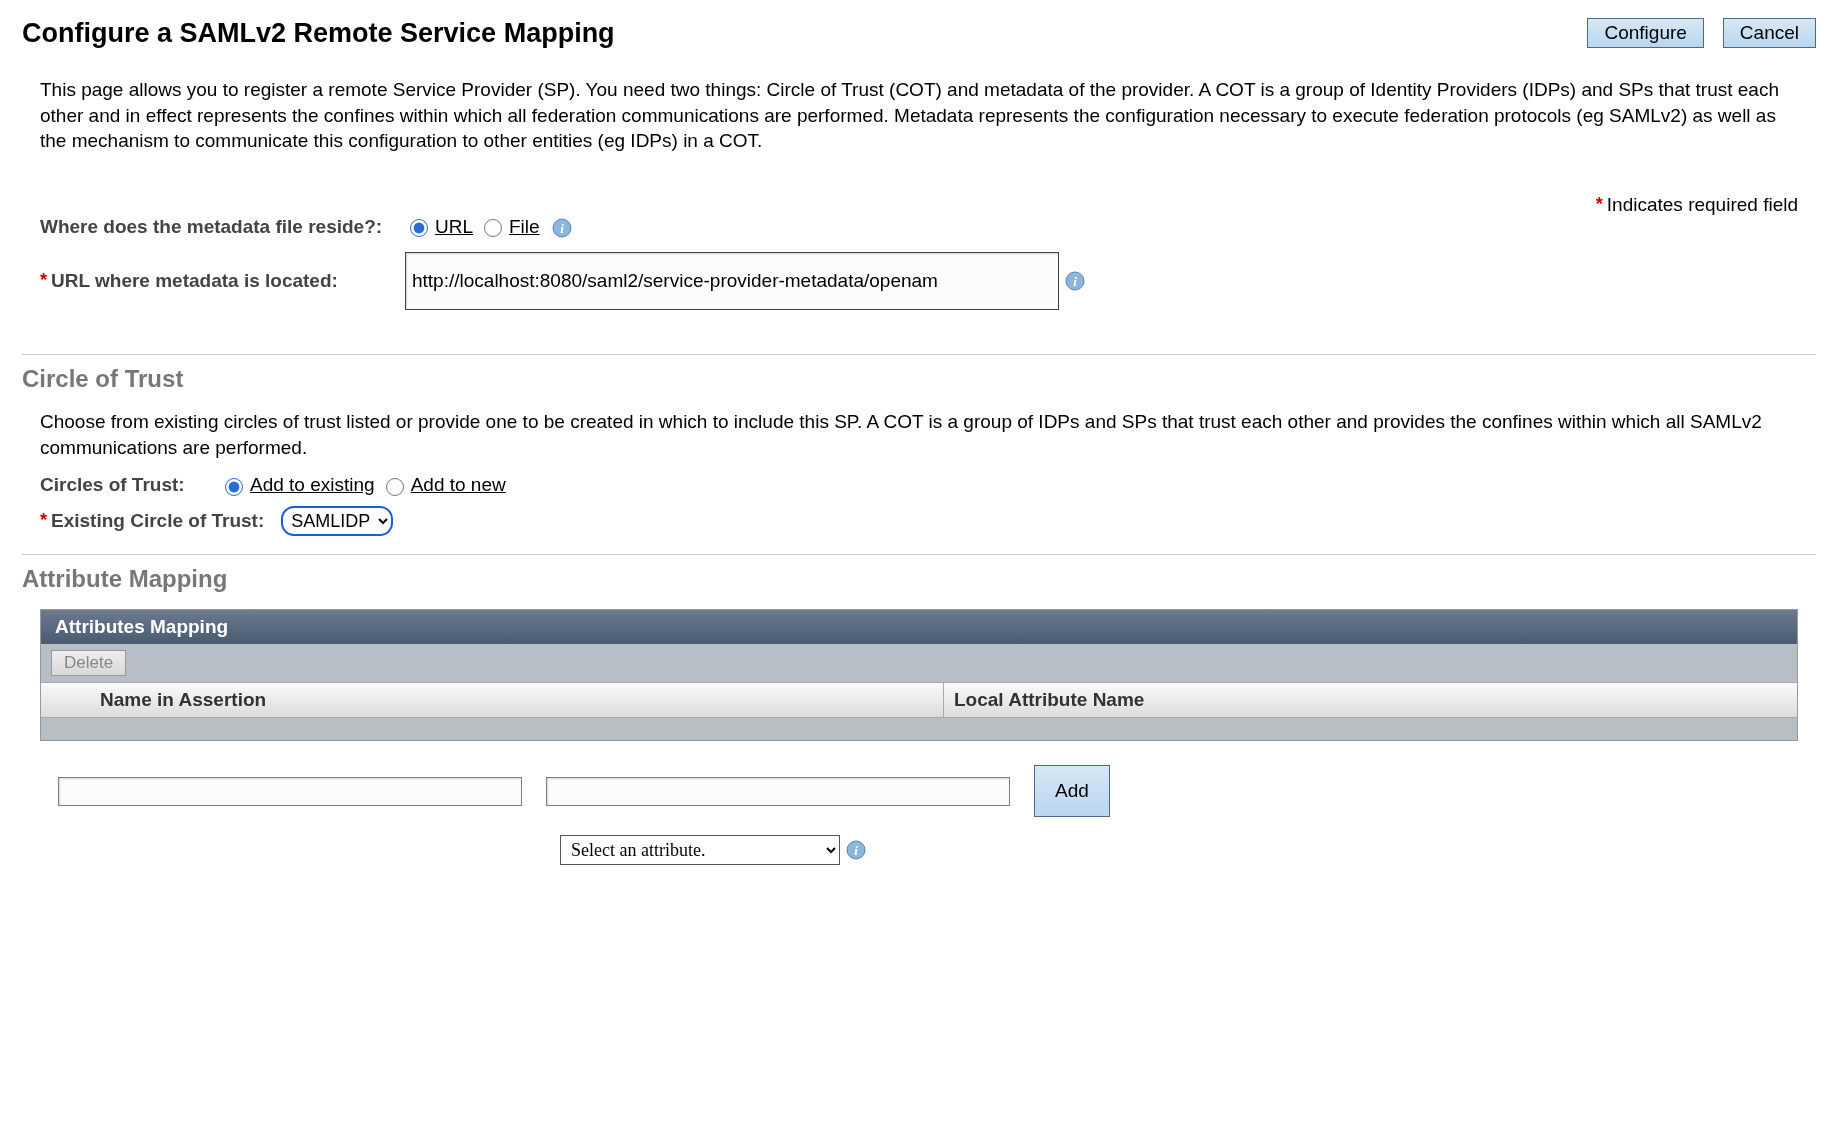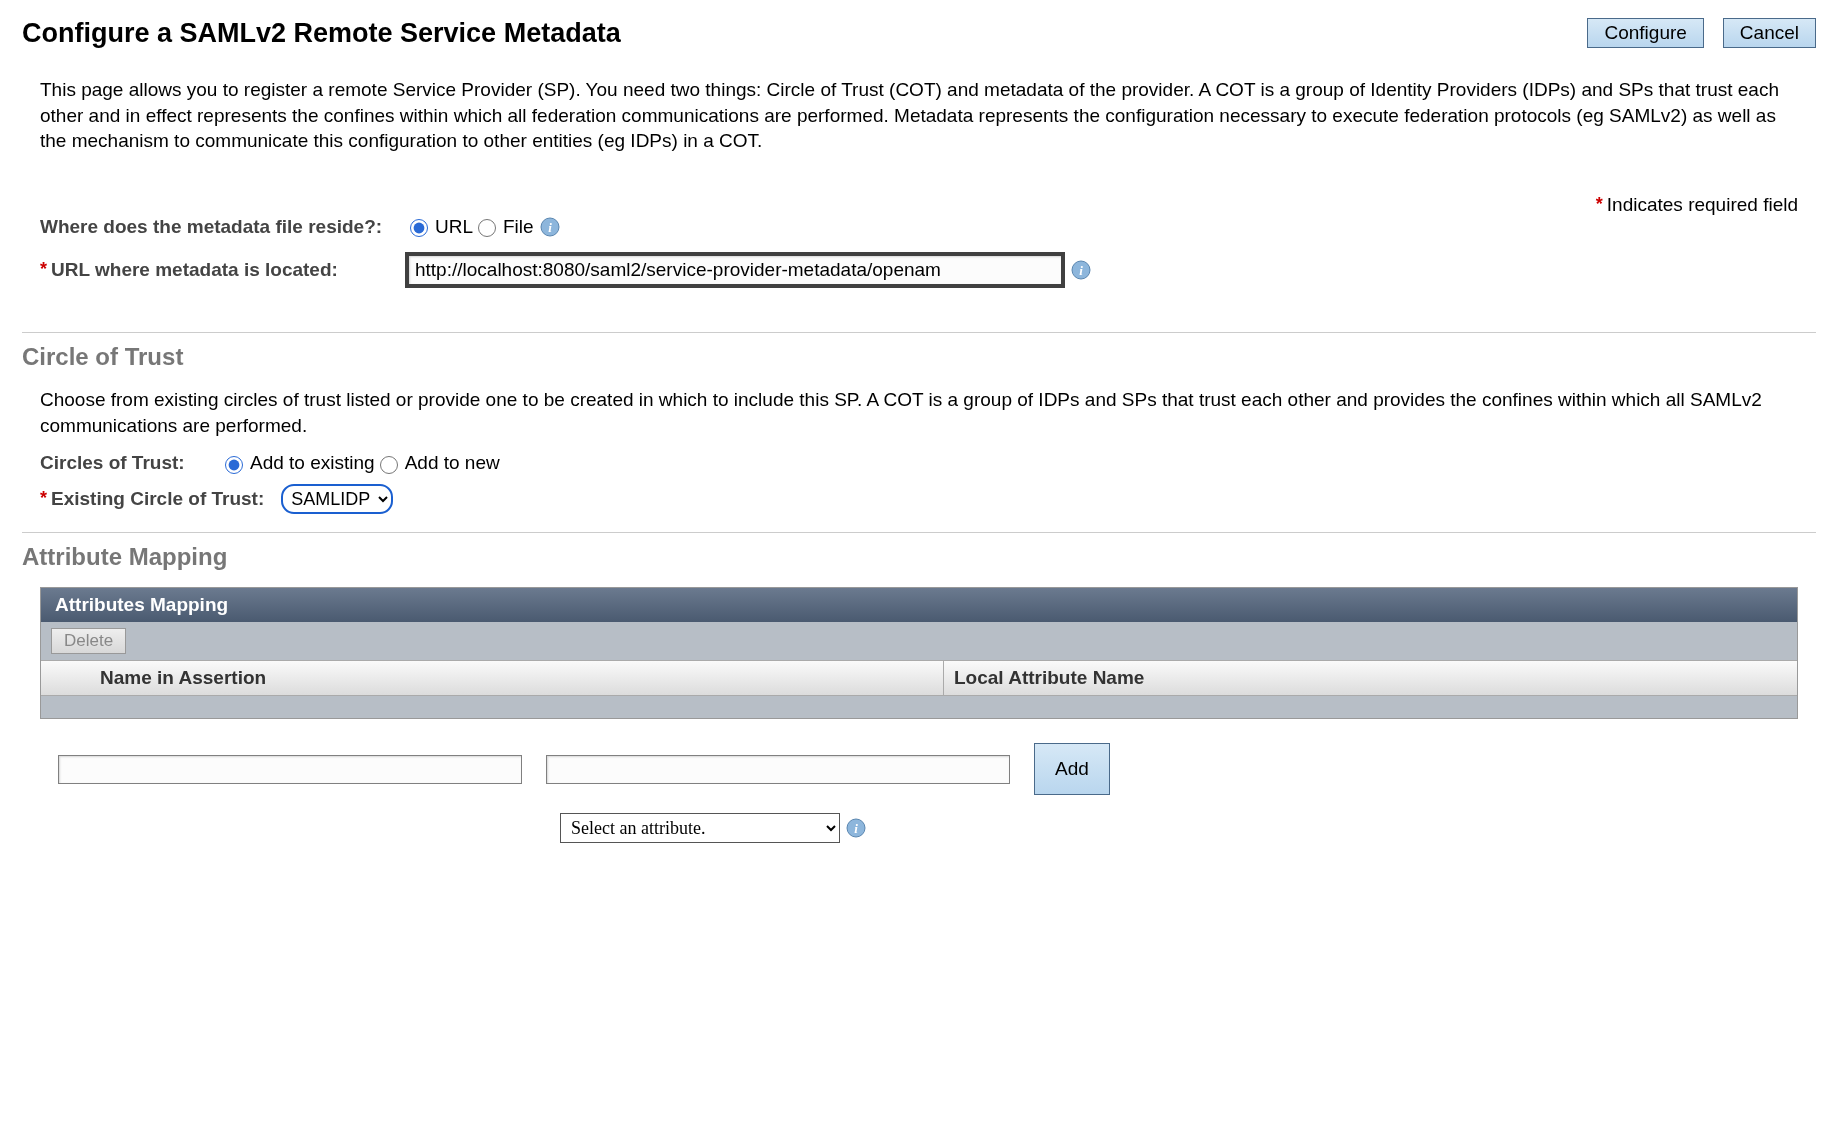--- a/index.html
+++ b/index.html
@@ -60,45 +60,46 @@
     margin-bottom: 14px;
   }
   .form-label {
     font-size: 19px;
     font-weight: bold;
     color: #444;
     min-width: 365px;
   }
   .radio-group {
     display: flex;
-    align-items: center;
-    gap: 0;
-    font-size: 19px;
+    align-items: flex-end;
+    gap: 6px;
+    font-size: 19px;
+    text-decoration: underline;
   }
   .radio-opt {
     display: flex;
     align-items: center;
     gap: 4px;
   }
   input[type="radio"] {
     width: 18px;
     height: 18px;
     accent-color: #2a6ad6;
   }
   .info-icon {
     display: inline-flex;
     vertical-align: middle;
     margin-left: 6px;
   }
   .info-icon svg { width: 20px; height: 20px; }
   input.text-input {
     font-size: 19px;
     font-family: inherit;
-    padding: 3px 6px;
-    border: 4px solid #404040;
+    padding: 17px 6px;
+    border: 1px solid #404040;
     background: #fcfcfc;
     width: 640px;
     box-shadow: inset 1px 1px 2px rgba(0,0,0,0.15);
   }
   hr.section-rule {
     border: none;
     border-top: 1px solid #ccc;
     margin: 18px 0 10px 0;
   }
   h2.section-heading {
@@ -223,21 +224,21 @@
     padding: 3px 6px;
     border: 1px solid #555;
     width: 280px;
     background: #fff;
   }
 </style>
 </head>
 <body>
 
 <div class="header-row">
-  <h1 class="page-title">Configure a SAMLv2 Remote Service Metadata</h1>
+  <h1 class="page-title">Configure a SAMLv2 Remote Service Mapping</h1>
   <div class="action-buttons">
     <button class="primary-btn">Configure</button>
     <button class="primary-btn">Cancel</button>
   </div>
 </div>
 
 <div class="intro-block">
   <p class="intro-text">This page allows you to register a remote Service Provider (SP). You need two things: Circle of Trust (COT) and metadata of the provider. A COT is a group of Identity Providers (IDPs) and SPs that trust each other and in effect represents the confines within which all federation communications are performed. Metadata represents the configuration necessary to execute federation protocols (eg SAMLv2) as well as the mechanism to communicate this configuration to other entities (eg IDPs) in a COT.</p>
 
   <div class="req-indicator">

